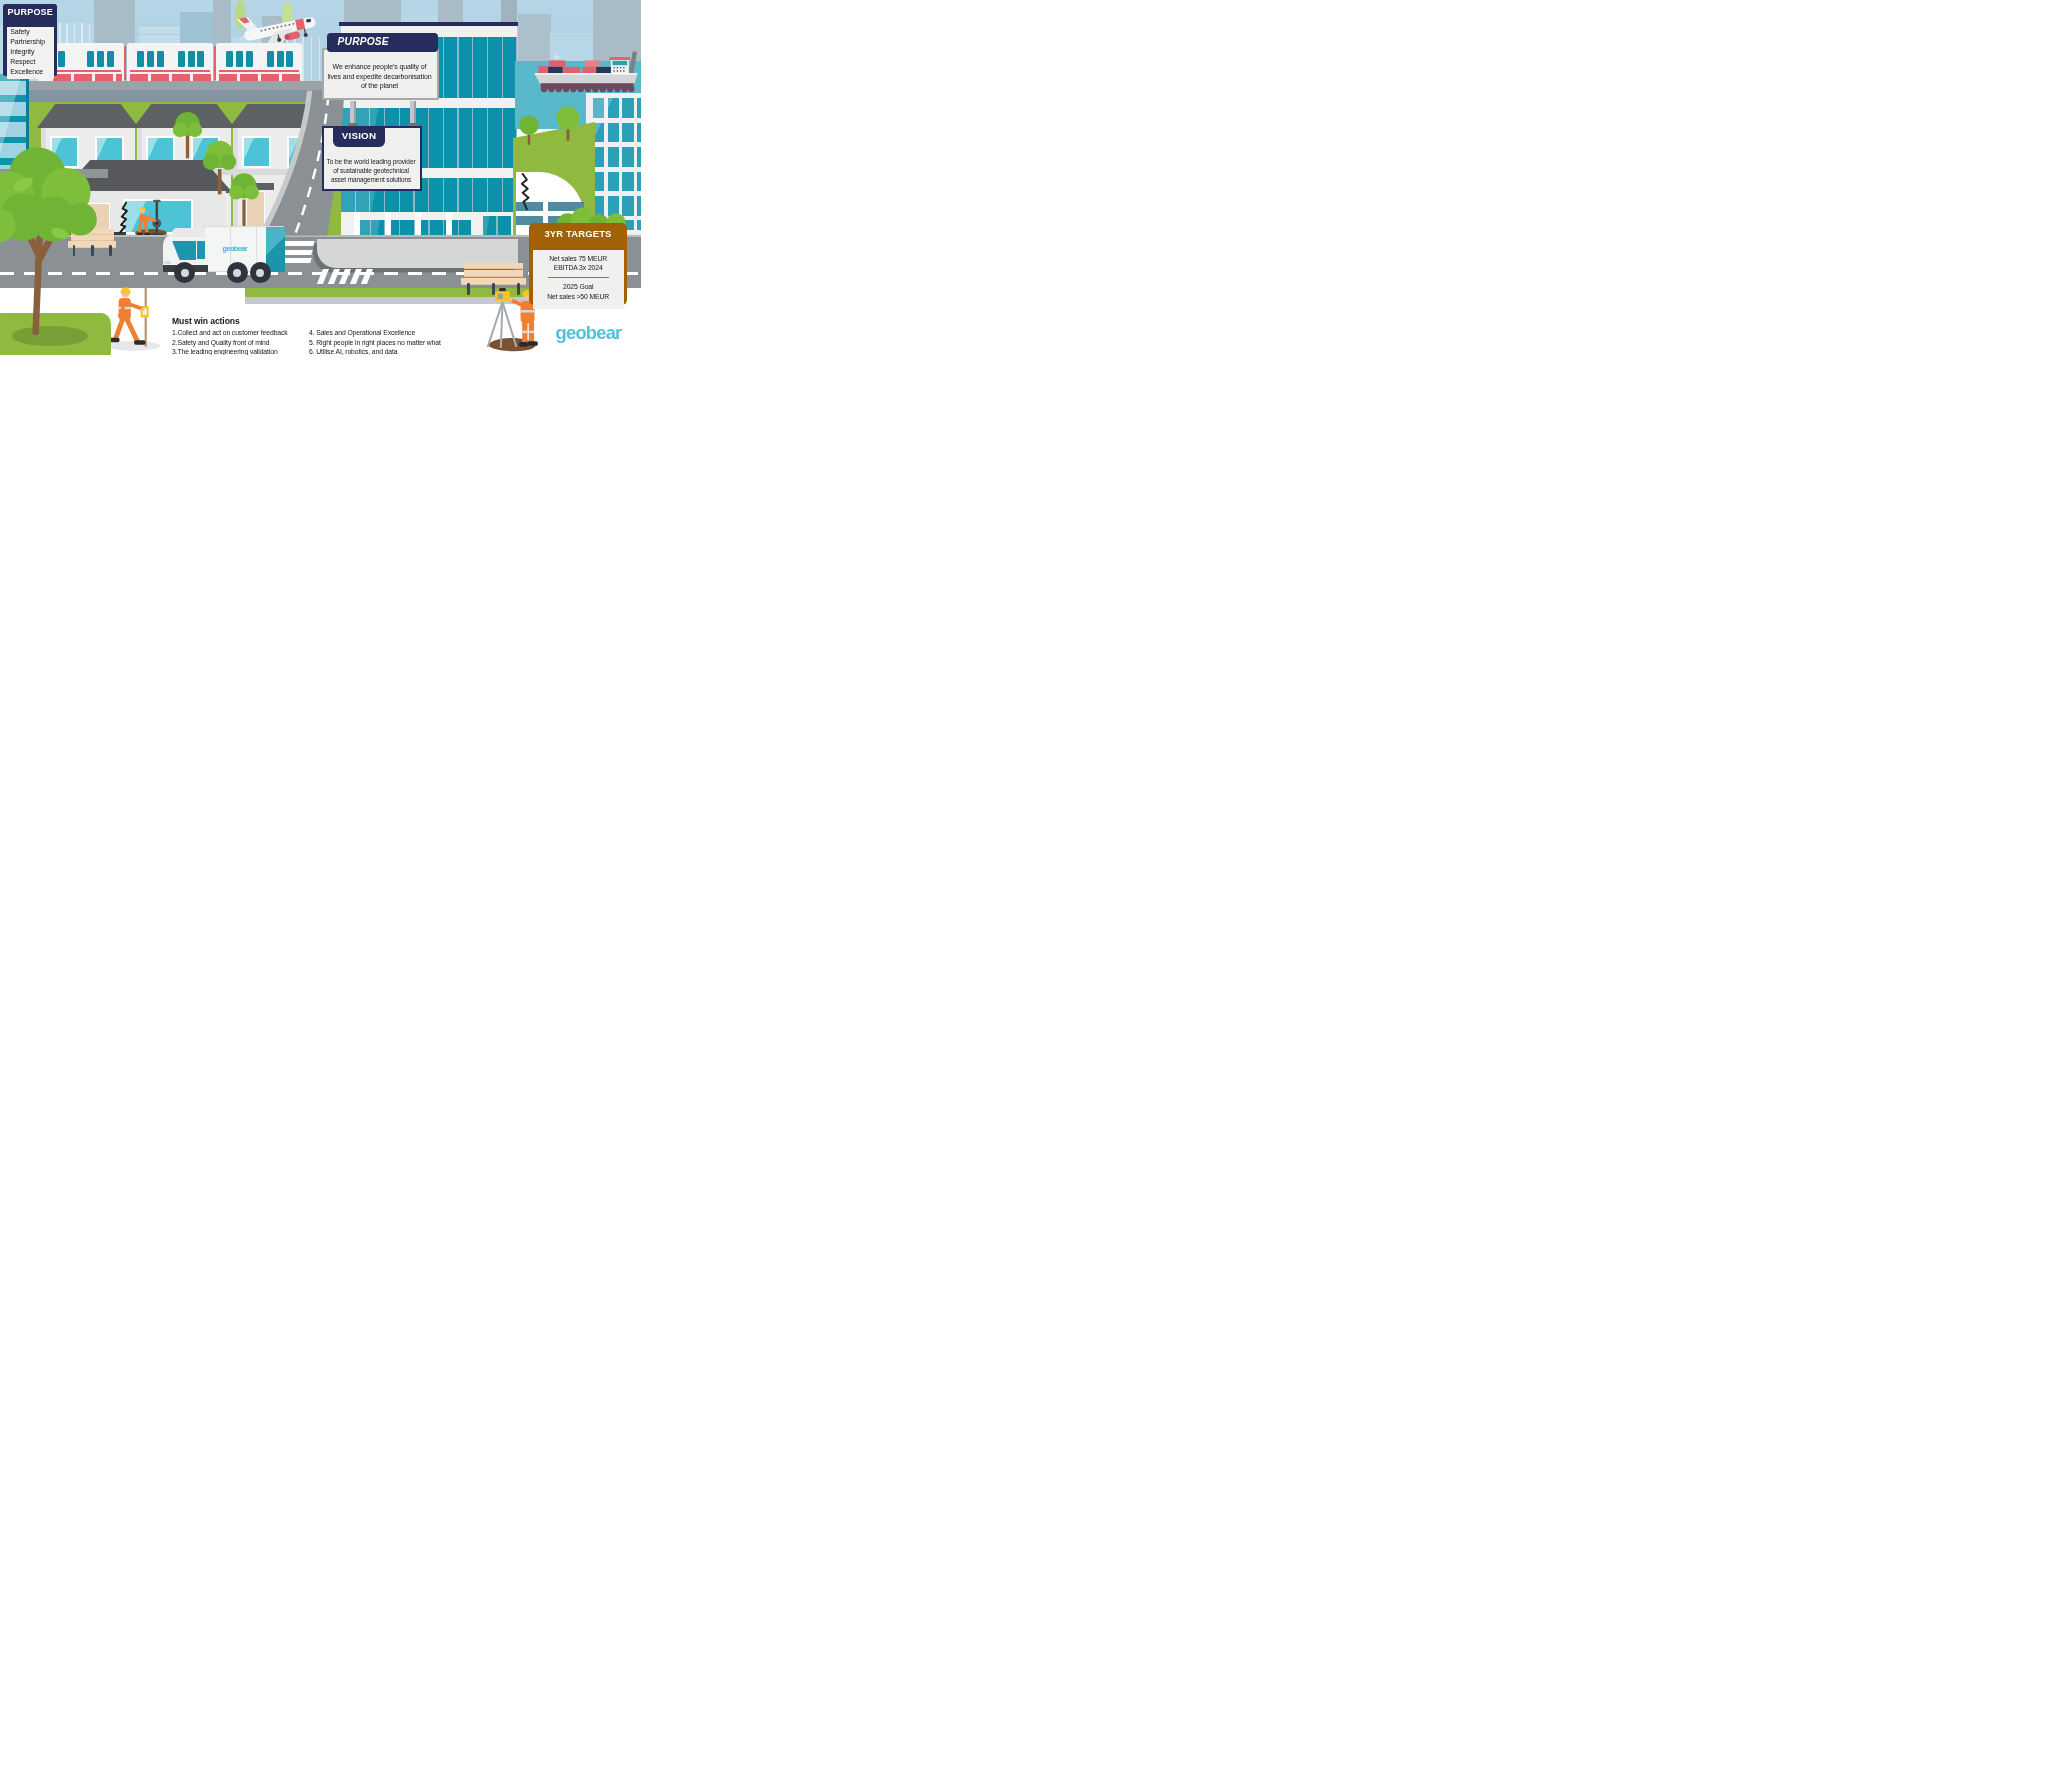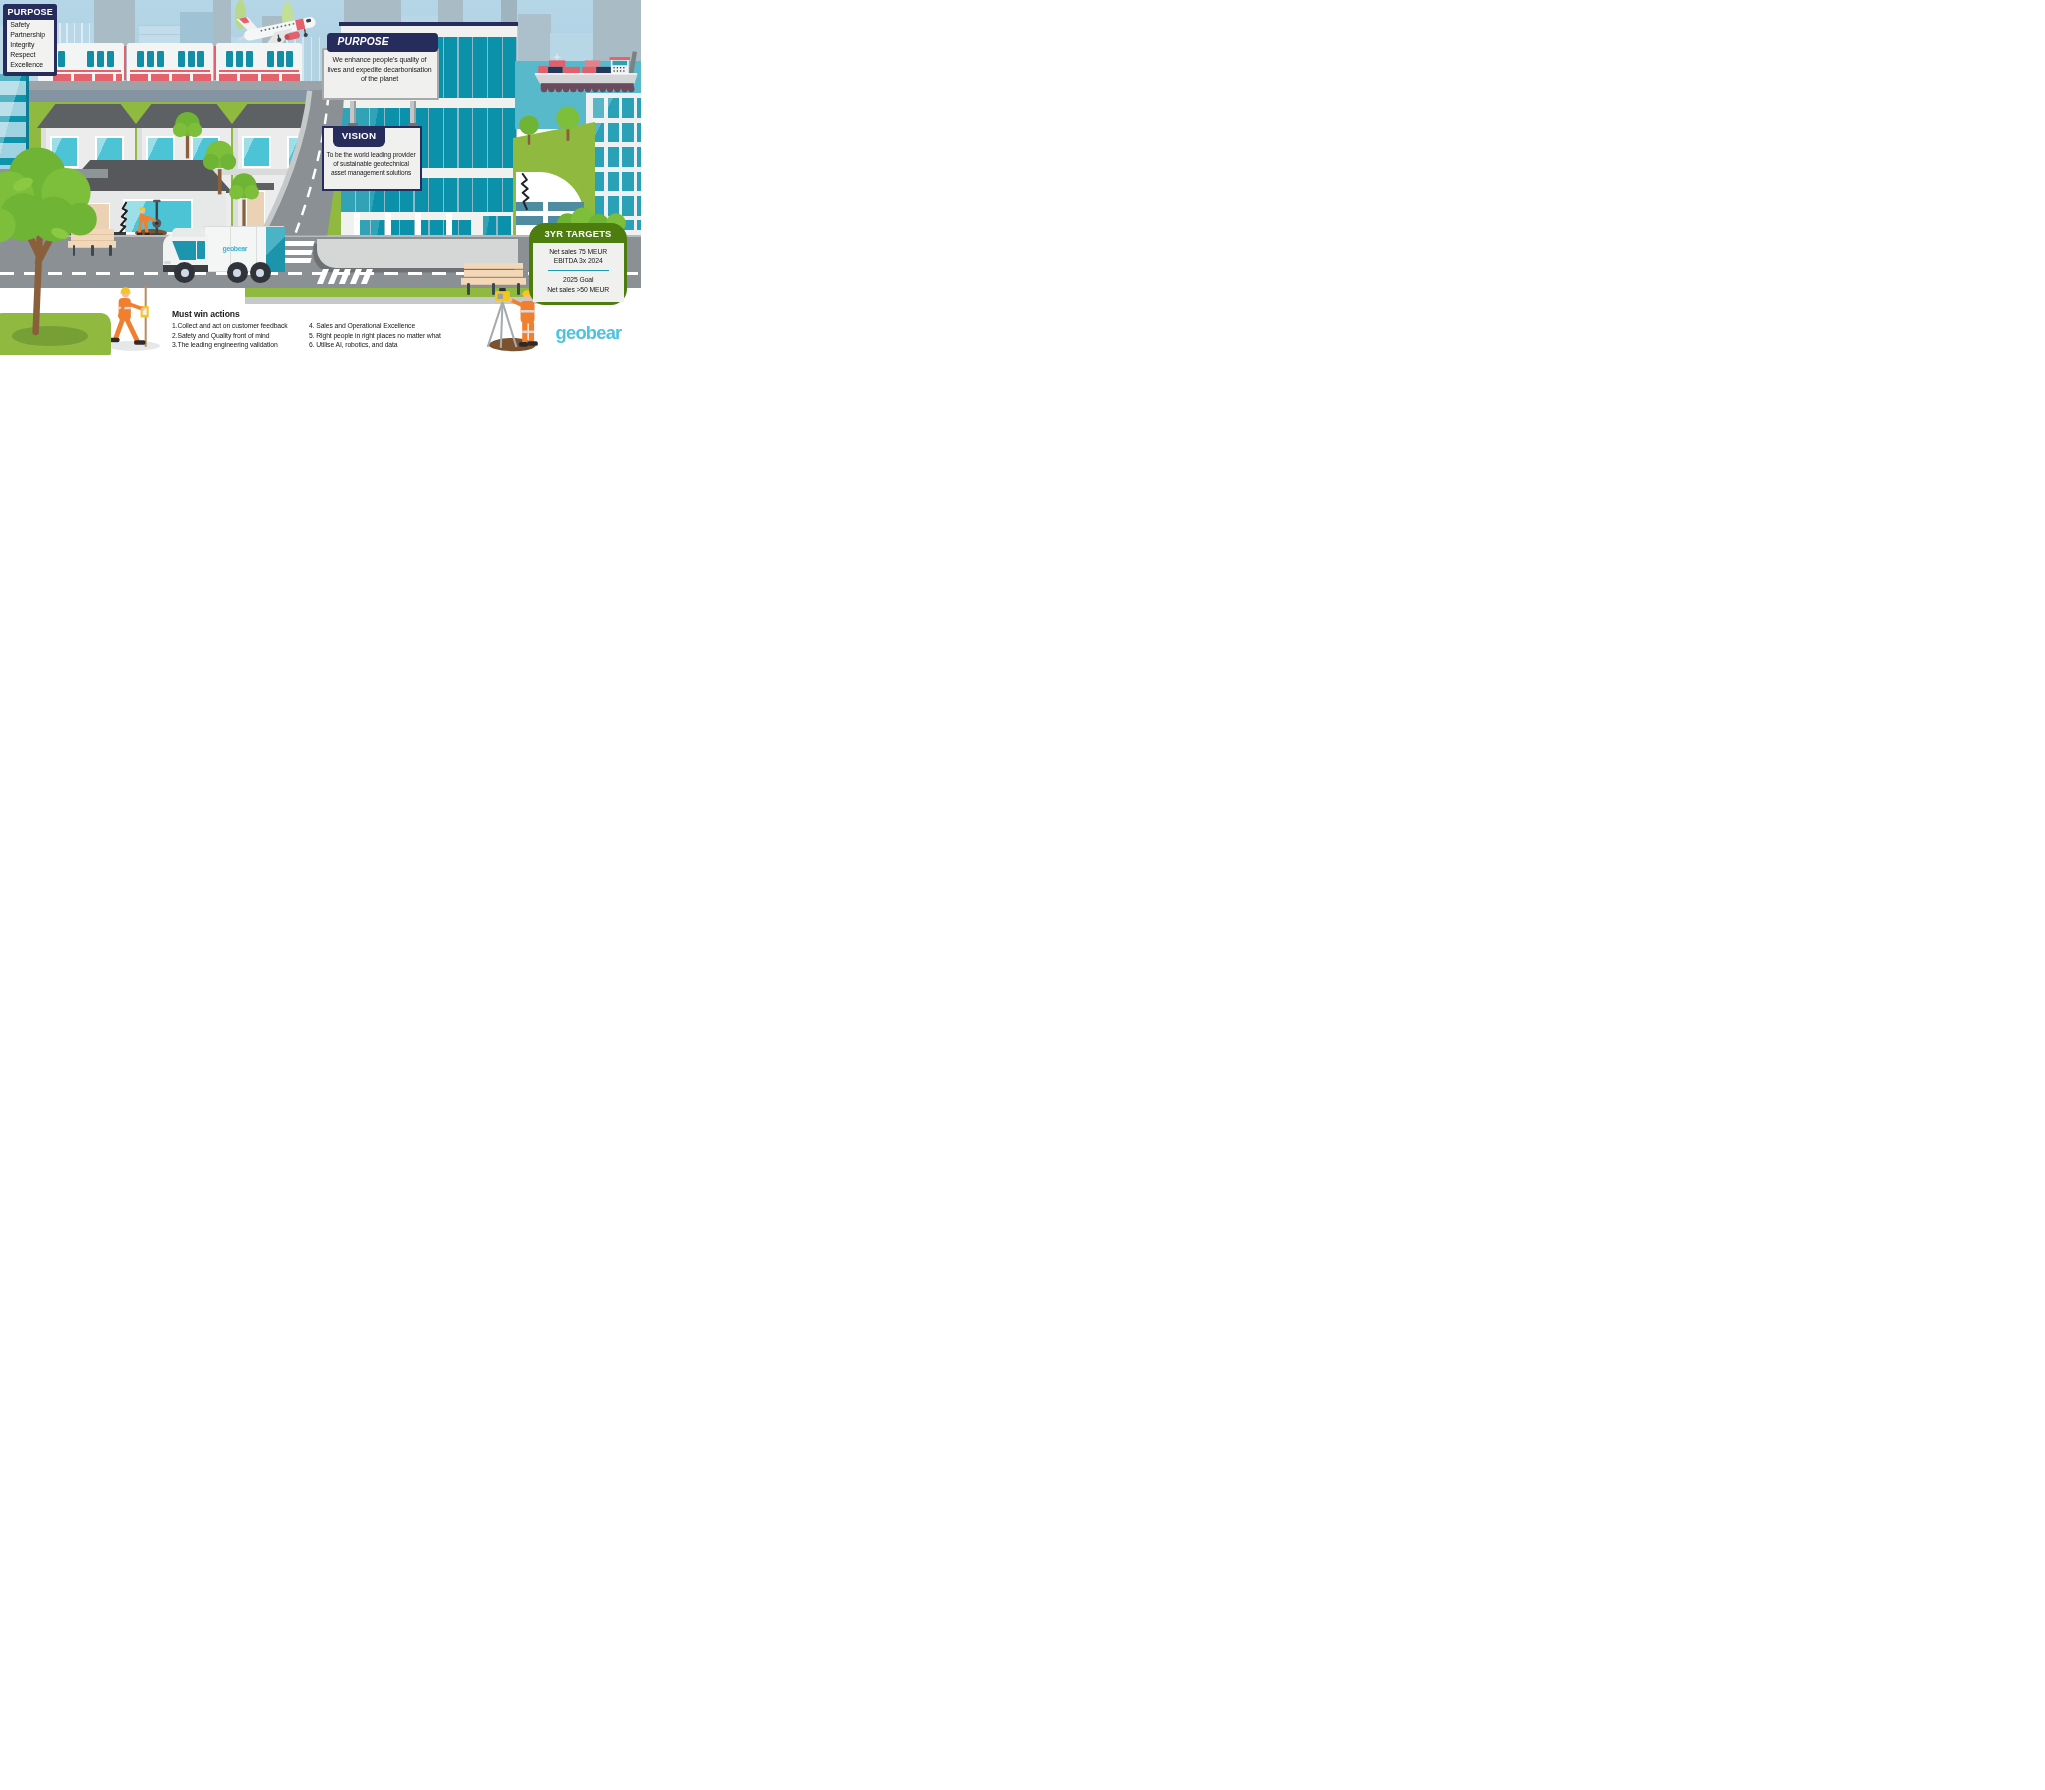--- a/index.html
+++ b/index.html
@@ -30,21 +30,21 @@
   
   .tcar{position:absolute;top:0;height:39px;background:#f3f4f4;border-radius:2.5px;}
   .tcar .win{position:absolute;top:8.2px;width:7px;height:15.5px;background:#128fa6;border-radius:1.2px;}
   .tcar .rline{position:absolute;left:3.3px;right:3.3px;top:27px;height:1.6px;background:#e5606b;}
   .tcar .rband{position:absolute;left:2.5px;right:2.5px;top:31px;height:8.2px;
         background:repeating-linear-gradient(90deg,#e5616c 0 18px,#f3f4f4 18px 21px);}
 
   
   .navy{background:#262c5b;}
   .panel-title{color:#ffffff;font-weight:bold;letter-spacing:0.2px;}
-  .dark-text{color:#17181a;}
+  .dark-text{color:#17181a;margin-top:7px;}
 
   .values-box{left:3.3px;top:4.1px;width:54px;height:72px;background:#262c5b;border-radius:2.5px;}
   .values-title{position:absolute;left:0;top:2.9px;width:100%;text-align:center;font-size:9px;}
   .values-body{position:absolute;left:3.3px;top:16.4px;width:47px;height:52px;background:#f2f2f1;}
   .values-item{font-size:7px;line-height:10px;padding-left:3.7px;letter-spacing:-0.1px;}
 
   .purpose-tab{left:327px;top:33px;width:111px;height:19px;border-radius:3.7px;font-style:italic;}
   .purpose-tab span{position:absolute;left:10.6px;top:3.3px;font-size:10.2px;}
   .purpose-board{left:322px;top:48px;width:117px;height:52px;background:#f0f0ef;
         border:2.9px solid #a7a9a9;border-radius:1.6px;box-sizing:border-box;}
@@ -53,21 +53,21 @@
   .sign-post{width:5.7px;height:24.5px;background:linear-gradient(90deg,#c2c6c8 60%,#9a9ea0 60%);}
   .sign-foot{width:9.8px;height:5.7px;background:#6f7376;}
 
   .vision-box{left:322px;top:126px;width:100px;height:65px;background:#f0f0ef;
         border:2.9px solid #262c5b;box-sizing:border-box;}
   .vision-tab{position:absolute;left:9px;top:-0.4px;width:52px;height:19px;border-radius:0 0 5.7px 5.7px;}
   .vision-tab span{position:absolute;width:100%;text-align:center;top:2.5px;font-size:9.8px;}
   .vision-text{position:absolute;left:2.5px;top:22px;width:89px;text-align:center;
         font-size:6.5px;line-height:9px;letter-spacing:-0.1px;}
 
-  .targets-box{left:529px;top:223px;width:98px;height:82px;background:#4d7c0f;border-radius:16px;}
+  .targets-box{left:529px;top:223px;width:98px;height:82px;background:#a16207;border-radius:5px;}
   .targets-title{position:absolute;left:0;top:4.5px;width:100%;text-align:center;font-size:9.4px;}
   .targets-body{position:absolute;left:3.7px;top:19.6px;width:91px;height:59px;background:#f0f0ef;}
   .targets-line{text-align:center;font-size:6.8px;line-height:9.8px;letter-spacing:-0.1px;}
   .targets-divider{width:61px;height:1.2px;background:#1b9db8;margin:3.7px auto 3.7px auto;}
 
   .mustwin-title{left:172px;top:309px;font-size:8.6px;font-weight:bold;letter-spacing:-0.1px;}
   .mustwin-col{font-size:6.8px;line-height:9.6px;letter-spacing:-0.1px;}
 
   .brand-logo{left:541px;top:322px;width:95px;text-align:center;color:#4fc3dd;
         font-size:18.4px;font-weight:bold;letter-spacing:-0.8px;}

